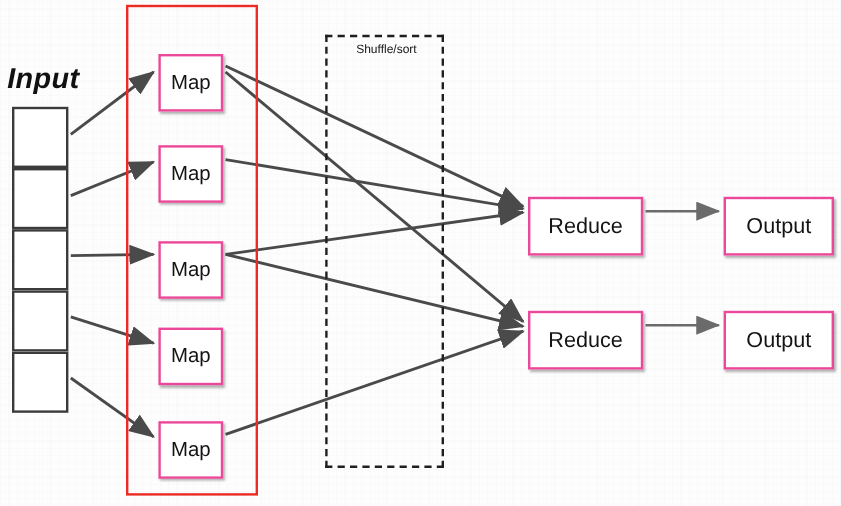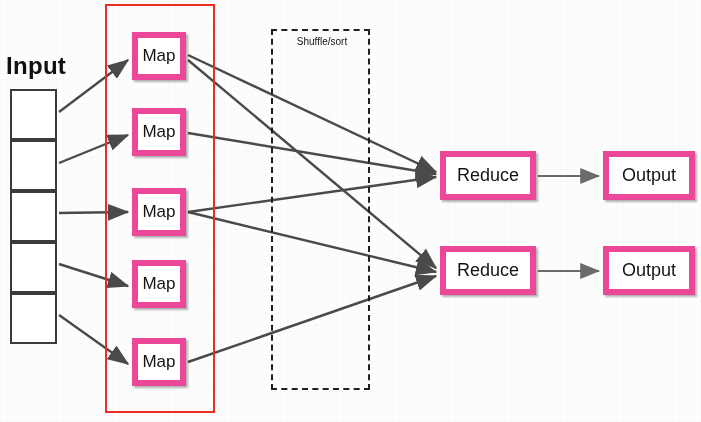--- a/index.html
+++ b/index.html
@@ -28,43 +28,45 @@
     position: absolute;
     left: 0;
     top: 0;
     width: 701px;
     height: 422px;
   }
   .node {
     position: absolute;
     box-sizing: border-box;
     background: #ffffff;
-    border: 6px solid #ec4899;
+    border: 2px solid #ec4899;
     display: flex;
     align-items: center;
     justify-content: center;
     color: #141414;
     box-shadow: 1.5px 2px 2px rgba(0,0,0,0.30);
+    margin-top: 13px;
   }
   .map-node  { font-size: 17px; }
   .reduce-node, .output-node { font-size: 18px; }
   .input-cell {
     position: absolute;
     box-sizing: border-box;
     background: #ffffff;
     border: 2px solid #3b3b3b;
   }
   #input-label {
     position: absolute;
     left: 6px;
     top: 52px;
     font-size: 24px;
     font-weight: bold;
     color: #111111;
     letter-spacing: 0.3px;
+    font-style: italic;
   }
   #map-group-highlight {
     position: absolute;
     box-sizing: border-box;
     border: 2px solid #ec2b24;
     background: transparent;
   }
   #shuffle-box {
     position: absolute;
     box-sizing: border-box;

